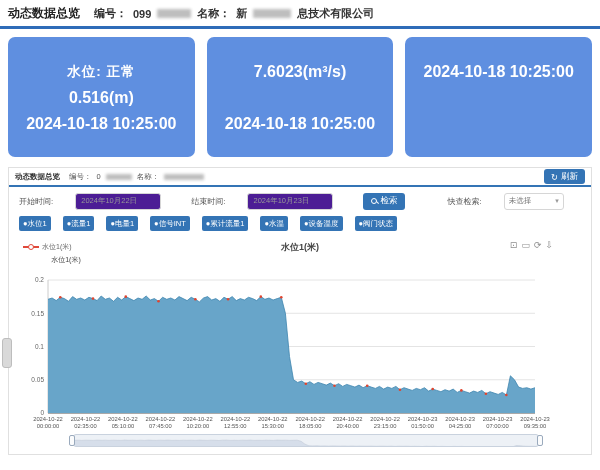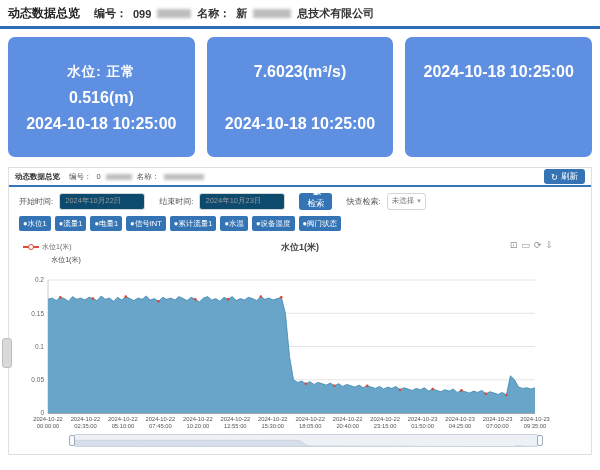--- a/index.html
+++ b/index.html
@@ -28,36 +28,36 @@
   .panel-header { height:19px; display:flex; align-items:center; gap:5px; padding:0 6px;
     border-bottom:2px solid #3474b5; font-size:7.5px; color:#555; white-space:nowrap;}
   .panel-header .p-title { font-weight:bold; color:#333; margin-right:4px; }
   .panel-header .spacer { flex:1; }
   .btn-blue { background:#3474b5; color:#fff; border:none; border-radius:3px;
     font-size:8.5px; padding:2px 7px; cursor:pointer; display:inline-flex;
     align-items:center; gap:3px; font-family:inherit; }
   .refresh-btn { height:15px; }
 
   
-  .filter-row { display:flex; align-items:center; gap:6px; padding:5px 10px 4px 10px; height:27px;}
+  .filter-row { display:flex; align-items:center; gap:22px; padding:5px 10px 4px 10px; height:27px;}
   .f-label { font-size:8px; color:#555; }
   .f-input { width:86px; height:17px; border:1px solid #d6d6d6; border-radius:3px;
-    font-size:7.5px; color:#999; padding:0 5px; display:flex; align-items:center; background:#0c4a6e;}
-  .search-btn { height:17px; padding:0 8px;flex-direction:column; }
+    font-size:7.5px; color:#999; padding:0 5px; display:flex; align-items:center; background:#4c1d95;}
+  .search-btn { height:17px; padding:0 8px; }
   .mag-icon { width:6px; height:6px; border:1.3px solid #fff; border-radius:50%;
     position:relative; display:inline-block; }
   .mag-icon::after { content:""; position:absolute; width:3px; height:1.3px;
     background:#fff; transform:rotate(45deg); right:-2.6px; bottom:-0.6px; }
-  .f-select { width:39px; height:17px; border:1px solid #d6d6d6; border-radius:3px;
+  .f-select { width:60px; height:17px; border:1px solid #d6d6d6; border-radius:3px;
     font-size:7.5px; color:#777; padding:0 4px; display:flex; align-items:center;
     justify-content:space-between; background:#fff; cursor:pointer;}
   .f-select .arrow { color:#999; font-size:7px; }
 
   
-  .series-row { display:flex; gap:4px; padding:2px 10px 5px 10px; }
+  .series-row { display:flex; gap:12px; padding:2px 10px 5px 10px; }
   .series-btn { font-size:7.5px; padding:2.5px 4px; border-radius:2px; }
 
   
   .chart-wrap { position:relative; height:198px; }
   .chart-top { position:absolute; top:4px; left:0; right:0; height:14px; }
   .legend { position:absolute; left:14px; top:2px; display:flex; align-items:center; gap:3px;}
   .legend-marker { width:16px; height:2px; background:#e0493a; position:relative; display:inline-block;}
   .legend-marker::after { content:""; position:absolute; left:5px; top:-2px; width:4px; height:4px;
     border:1.4px solid #e0493a; border-radius:50%; background:#fff; }
   .legend-text { font-size:7px; color:#666; }
@@ -131,21 +131,21 @@
       <span>2024年10月22日</span>
     </div>
     <span class="f-label" style="margin-left:8px">结束时间:</span>
     <div class="f-input">
       <span>2024年10月23日</span>
     </div>
     <button class="btn-blue search-btn" style="margin-left:8px">
       <span class="mag-icon"></span>
       <span>检索</span>
     </button>
-    <span class="f-label" style="margin-left:8px">快查检索:</span>
+    <span class="f-label" style="margin-left:20px">快查检索:</span>
     <div class="f-select">
       <span>未选择</span>
       <span class="arrow">▾</span>
     </div>
   </div>
 
   <div class="series-row">
     <button class="btn-blue series-btn">●水位1</button>
     <button class="btn-blue series-btn">●流量1</button>
     <button class="btn-blue series-btn">●电量1</button>

